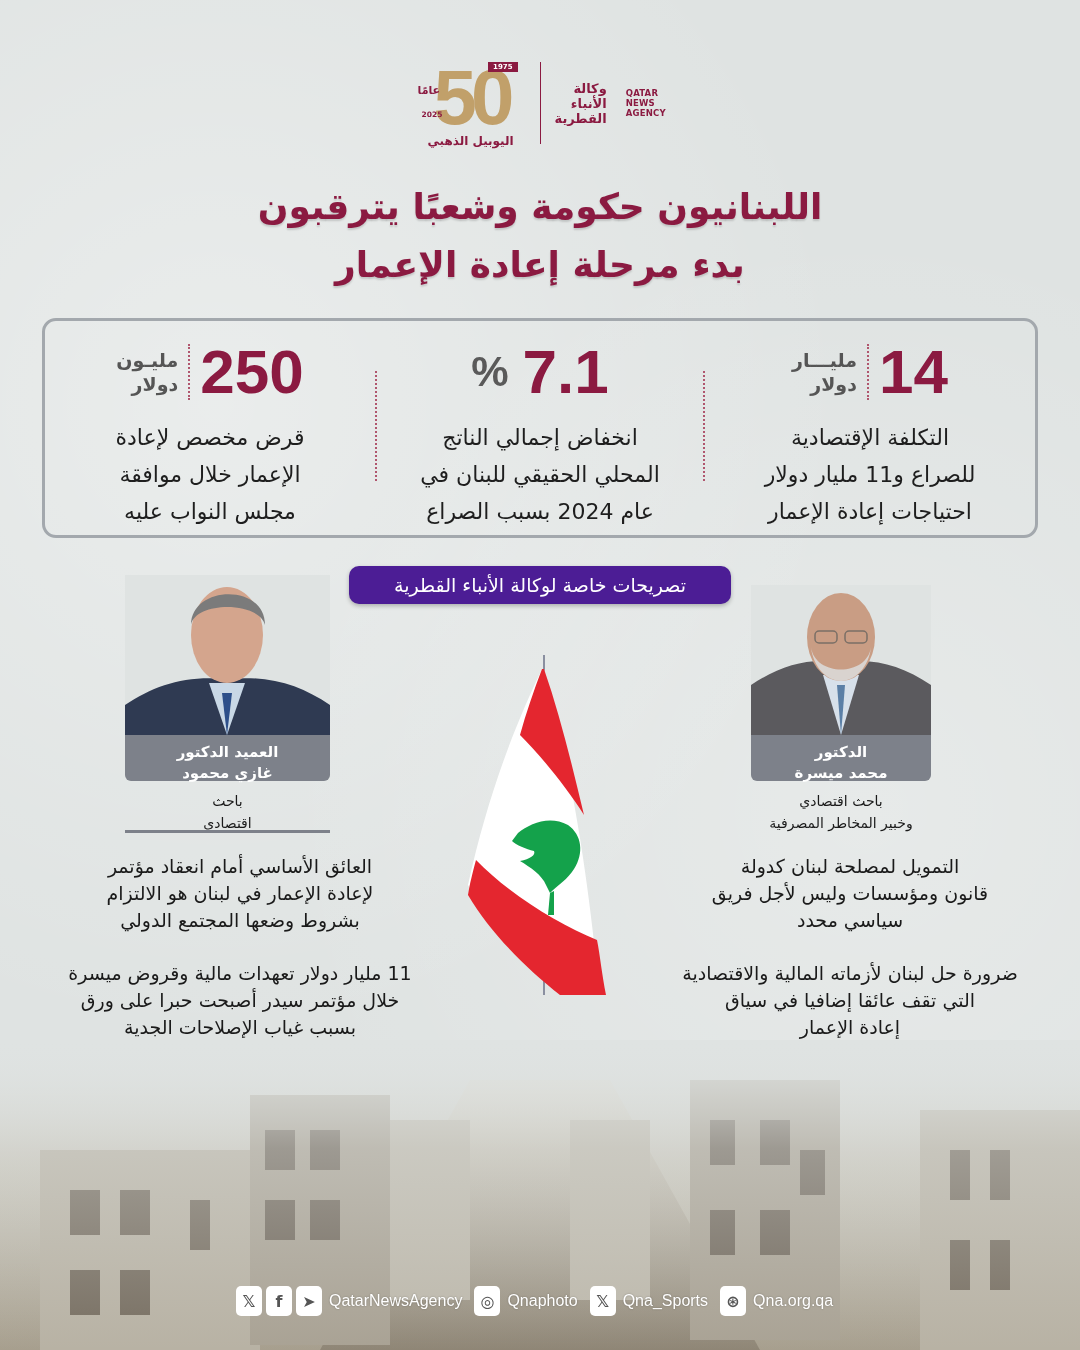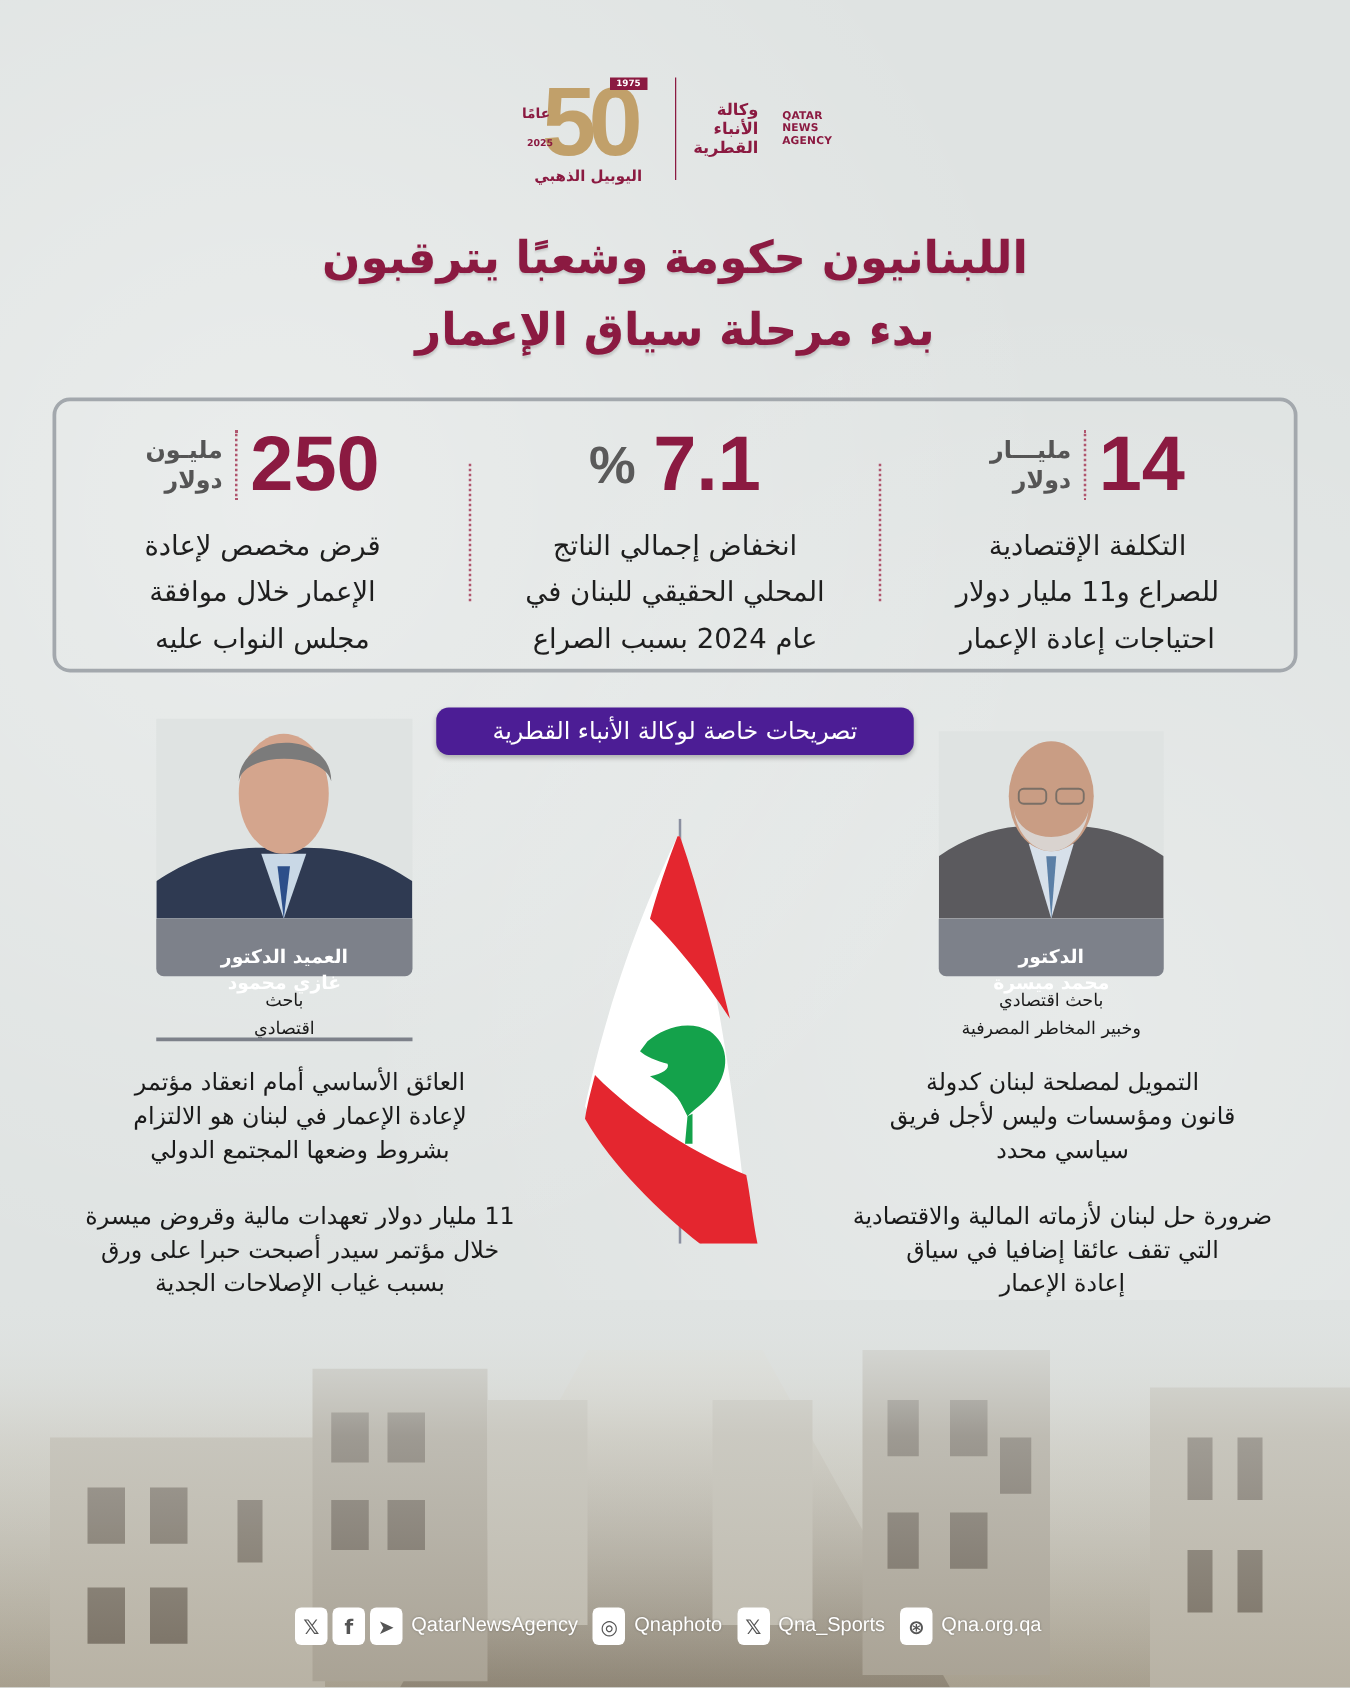--- a/index.html
+++ b/index.html
@@ -78,21 +78,21 @@
 
     
     .photo {
       position: absolute; background: linear-gradient(180deg, #dfe3e2 0%, #dfe3e2 100%);
       overflow: hidden;
     }
     .photo svg { width: 100%; height: 100%; display: block; }
     .name-tag {
       position: absolute; background: #7d818a; color: #fff; font-weight: bold;
       text-align: center; direction: rtl; font-size: 15px; line-height: 21px;
-      padding-top: 20px; border-radius: 0 0 6px 6px;
+      padding-top: 7px; border-radius: 0 0 6px 6px;
     }
     .role { position: absolute; text-align: center; direction: rtl; font-size: 14px; line-height: 22px; color: #1a1a1a; }
     .role-underline { position: absolute; height: 3px; background: #7d818a; }
     .quotes { position: absolute; text-align: center; direction: rtl; font-size: 19px; line-height: 27px; color: #1a1a1a; }
     .quotes p { margin-bottom: 26px; }
 
     
     .flag { position: absolute; top: 655px; left: 450px; width: 170px; height: 340px; }
 
     
@@ -134,21 +134,21 @@
       <rect x="62" y="12" width="6" height="6" fill="#8b1a41"></rect>
       <circle cx="50" cy="34" r="3.5" fill="#8b1a41"></circle>
     </svg>
     <div class="qna-ar">وكالة الأنباء القطرية</div>
     <div class="qna-en">QATAR NEWS AGENCY</div>
   </div>
 </div>
 
 <div class="title">
   <div>اللبنانيون حكومة وشعبًا يترقبون</div>
-  <div>بدء مرحلة سياق الإعمار</div>
+  <div>بدء مرحلة إعادة الإعمار</div>
 </div>
 
 <div class="stats">
   <div class="stat">
     <div class="stat-top">
       <div class="stat-num">14</div>
       <div class="stat-vsep"></div>
       <div class="stat-unit">
         <div>مليـــار</div>
         <div>دولار</div>

